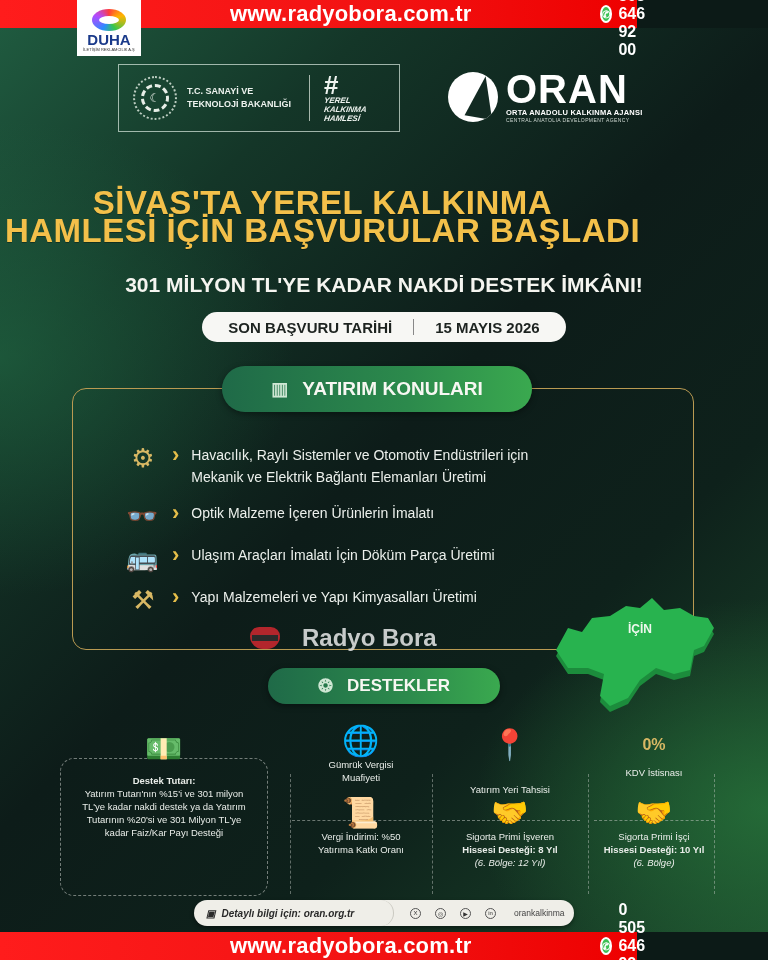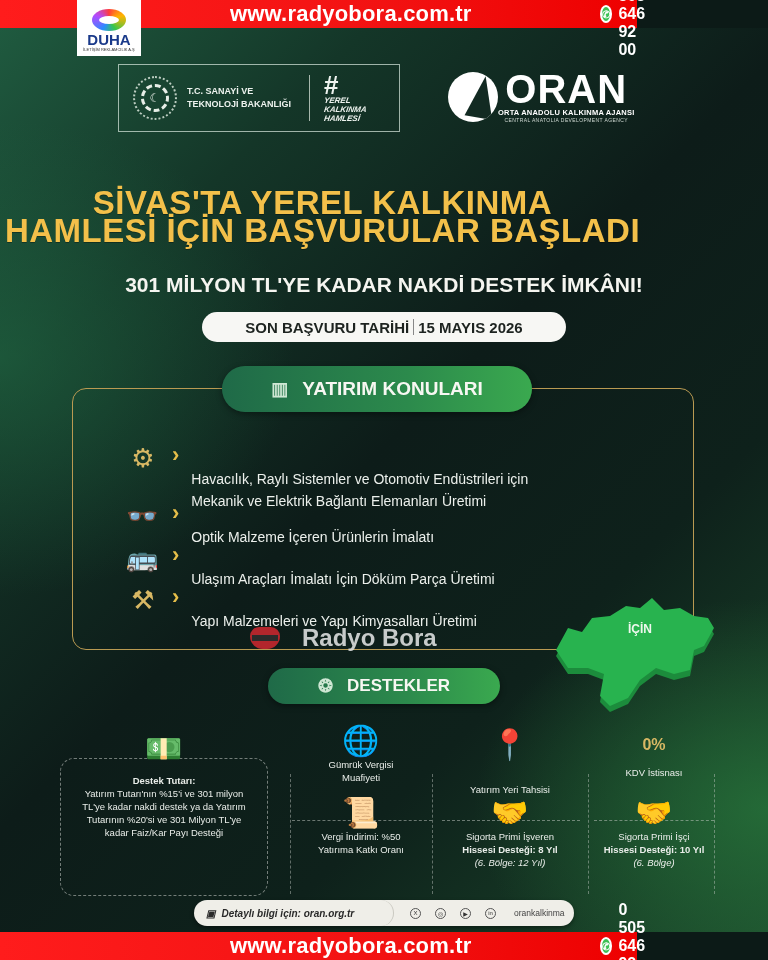--- a/index.html
+++ b/index.html
@@ -71,39 +71,39 @@
     position: absolute; left: 448px; top: 42px; display: flex; align-items: center;
   }
   .oran-mark {
     width: 50px; height: 50px; border-radius: 50%; background: #fff; position: relative; overflow: hidden;
   }
   .oran-mark::after {
     content: ""; position: absolute; left: 20px; top: 4px; width: 0; height: 0;
     border-left: 14px solid transparent; border-right: 14px solid transparent; border-bottom: 42px solid #122a22;
     transform: rotate(10deg);
   }
-  .oran-text { color: #fff; text-align: center; }
+  .oran-text { margin-left: 8px; color: #fff; }
   .oran-text .big { font-size: 40px; font-weight: bold; line-height: 38px; letter-spacing: 1px; }
   .oran-text .sm1 { font-size: 7.5px; font-weight: bold; line-height: 9px; letter-spacing: 0.2px; }
   .oran-text .sm2 { font-size: 5px; line-height: 7px; color: #cfd8d2; letter-spacing: 0.4px; }
 
   .headline {
     position: absolute; left: 0; width: 645px; text-align: center;
     color: #f3c04a; font-weight: bold; font-size: 33px; letter-spacing: 0.5px;
     text-shadow: 0 1px 0 rgba(0,0,0,0.3);
   }
   .headline.l1 { top: 156px; }
   .headline.l2 { top: 184px; }
   .subhead {
     position: absolute; top: 245px; left: 0; width: 768px; text-align: center;
     color: #f5f5f0; font-weight: bold; font-size: 21px;
   }
   .deadline-pill {
     position: absolute; left: 202px; top: 284px; width: 364px; height: 30px; border-radius: 15px;
-    background: #f7f7f4; display: flex; align-items: center; justify-content: center; gap: 4px;
+    background: #f7f7f4; display: flex; align-items: center; justify-content: center; gap: 21px;
     color: #1d2320; font-weight: bold; font-size: 15px;
   }
   .deadline-pill .sep { width: 1px; height: 16px; background: #888; }
 
   .topics-frame {
     position: absolute; left: 72px; top: 360px; width: 622px; height: 262px;
     border: 1.5px solid #b99a52; border-radius: 14px;
   }
   .section-pill {
     position: absolute; height: 46px; border-radius: 23px;
@@ -113,21 +113,21 @@
   }
   .section-pill.topics { left: 222px; top: 338px; width: 310px; }
   .section-pill.supports { left: 268px; top: 640px; width: 232px; height: 36px; font-size: 17px; }
   .pill-icon { color: #cfe7d4; font-size: 18px; }
 
   .topic-row { position: absolute; left: 124px; display: flex; align-items: flex-start; }
   .topic-icon {
     width: 38px; height: 36px; color: #d8b864; display: flex; align-items: center; justify-content: center; font-size: 26px;
   }
   .topic-chev { color: #e6bf4a; font-weight: bold; font-size: 22px; margin-left: 10px; margin-right: 12px; line-height: 30px; }
-  .topic-text { color: #ecf0ec; font-size: 14px; line-height: 22px; padding-top: 4px; margin-top: 24px; }
+  .topic-text { color: #ecf0ec; font-size: 14px; line-height: 22px; padding-top: 4px; }
 
   .sivas-map {
     position: absolute; left: 548px; top: 566px; width: 176px; height: 120px;
   }
   .sivas-label { position: absolute; left: 628px; top: 594px; color: #eef8ee; font-weight: bold; font-size: 12px; }
 
   .watermark {
     position: absolute; left: 250px; top: 596px; display: flex; align-items: center; gap: 22px;
   }
   .wm-heart { width: 30px; height: 22px; background: #b3262c; border-radius: 10px 10px 14px 14px; position: relative; }

